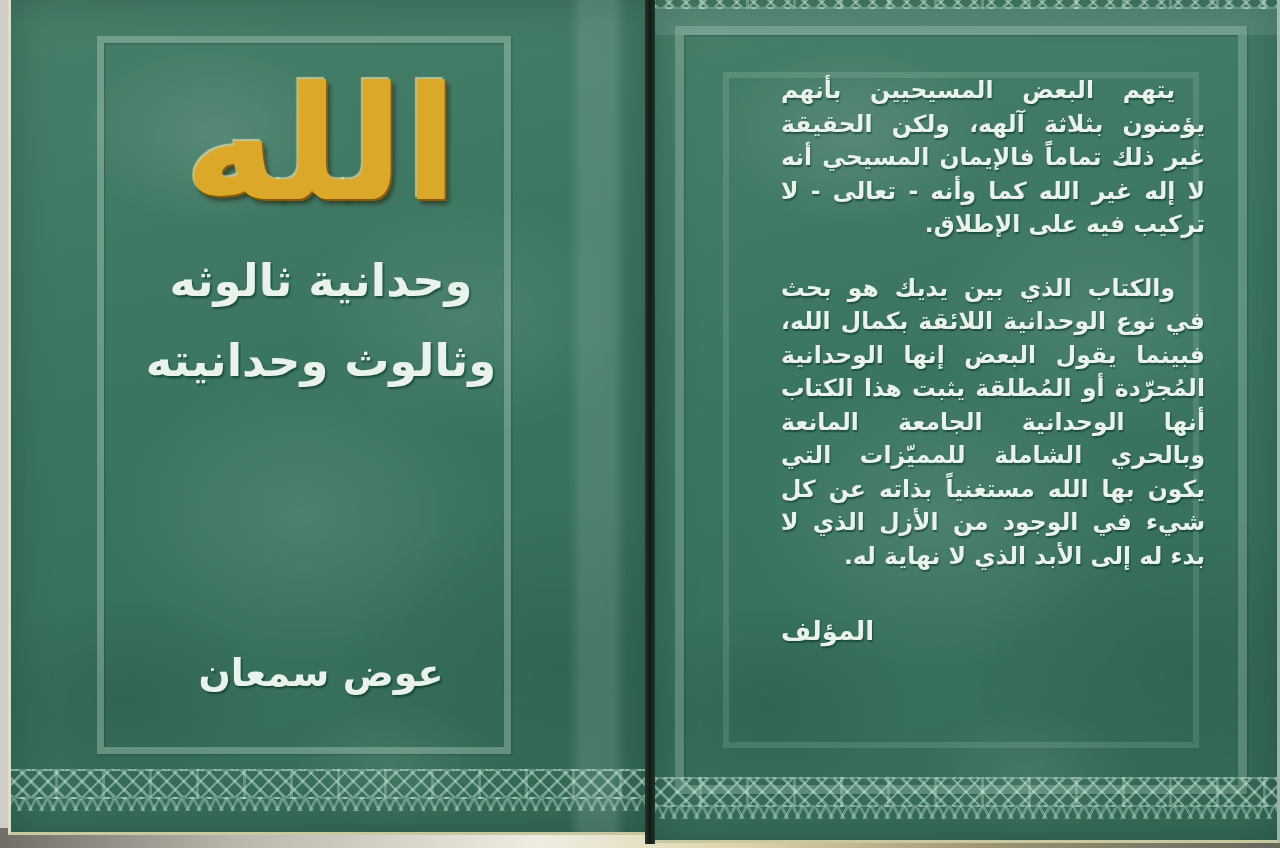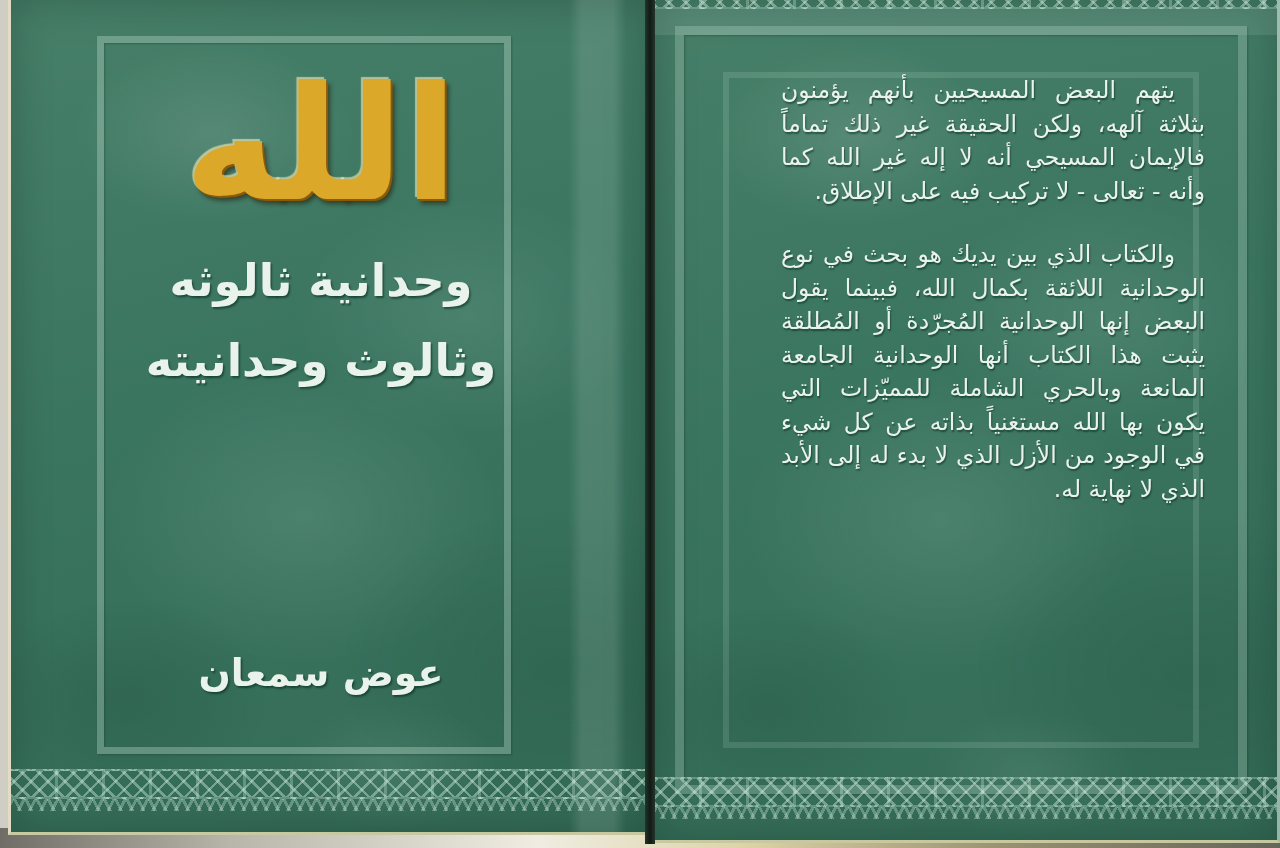--- a/index.html
+++ b/index.html
@@ -114,21 +114,21 @@
   .subtitle-2{top:330px;}
   .author-name{
     position:absolute;left:0;right:0;top:645px;height:56px;line-height:56px;
     font-size:38px;font-weight:bold;color:var(--text-white);
     text-shadow:1.5px 2px 2px rgba(0,40,25,.55);
   }
   
   .back-text{
     position:absolute;left:126px;top:74px;width:424px;
     direction:rtl;text-align:justify;
-    color:var(--text-white);font-weight:normal;
+    color:var(--text-white);font-weight:bold;
     font-size:23.5px;line-height:33.5px;
     text-shadow:1px 1.5px 1.5px rgba(0,40,25,.5);
   }
   .back-text p{margin:0 0 30px;text-indent:30px;}
   .signature{
     text-align:left;font-size:26px;margin-top:42px;
   }
 </style>
 </head>
 <body>
@@ -154,16 +154,17 @@
   <div class="cover back-cover">
     <div class="lattice top-sliver"></div>
     <div class="frame back-frame-outer"></div>
     <div class="frame back-frame-inner"></div>
     <div class="lattice footer-lattice"></div>
     <div class="zigzag footer-zigzag"></div>
 
     <div class="back-text">
       <p>يتهم البعض المسيحيين بأنهم يؤمنون بثلاثة آلهه، ولكن الحقيقة غير ذلك تماماً فالإيمان المسيحي أنه لا إله غير الله كما وأنه - تعالى - لا تركيب فيه على الإطلاق.</p>
       <p>والكتاب الذي بين يديك هو بحث في نوع الوحدانية اللائقة بكمال الله، فبينما يقول البعض إنها الوحدانية المُجرّدة أو المُطلقة يثبت هذا الكتاب أنها الوحدانية الجامعة المانعة وبالحري الشاملة للمميّزات التي يكون بها الله مستغنياً بذاته عن كل شيء في الوجود من الأزل الذي لا بدء له إلى الأبد الذي لا نهاية له.</p>
+      <div class="signature">المؤلف</div>
     </div>
   </div>
 
 </div>
 
 </body></html>

